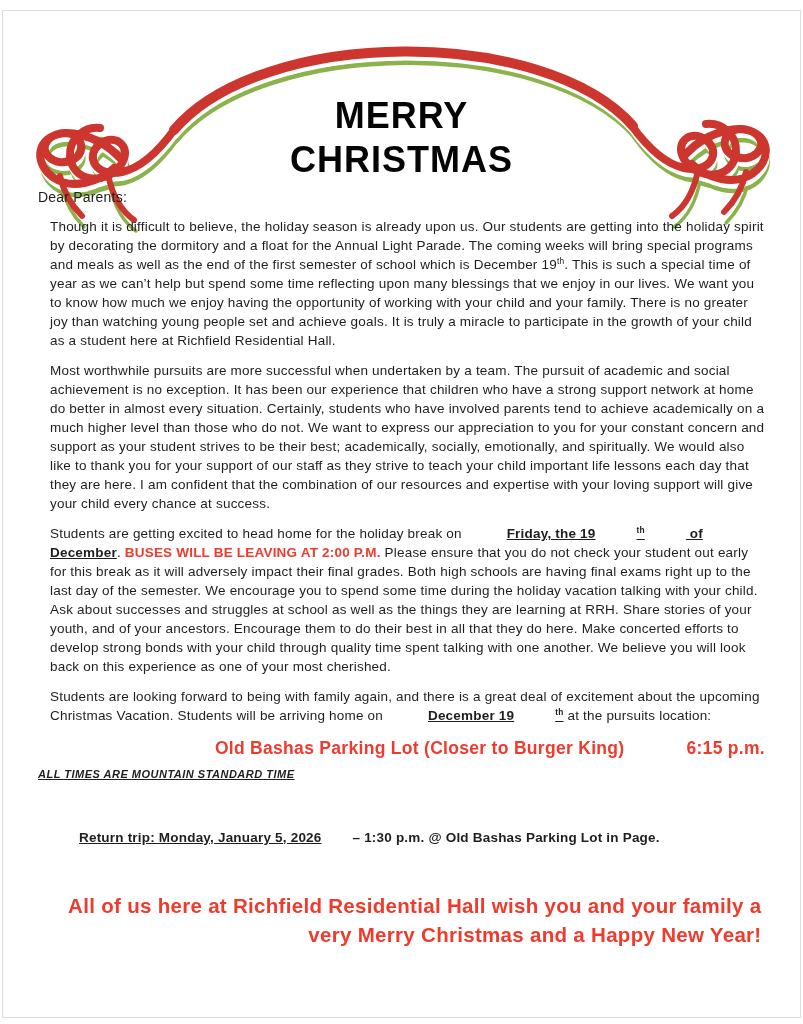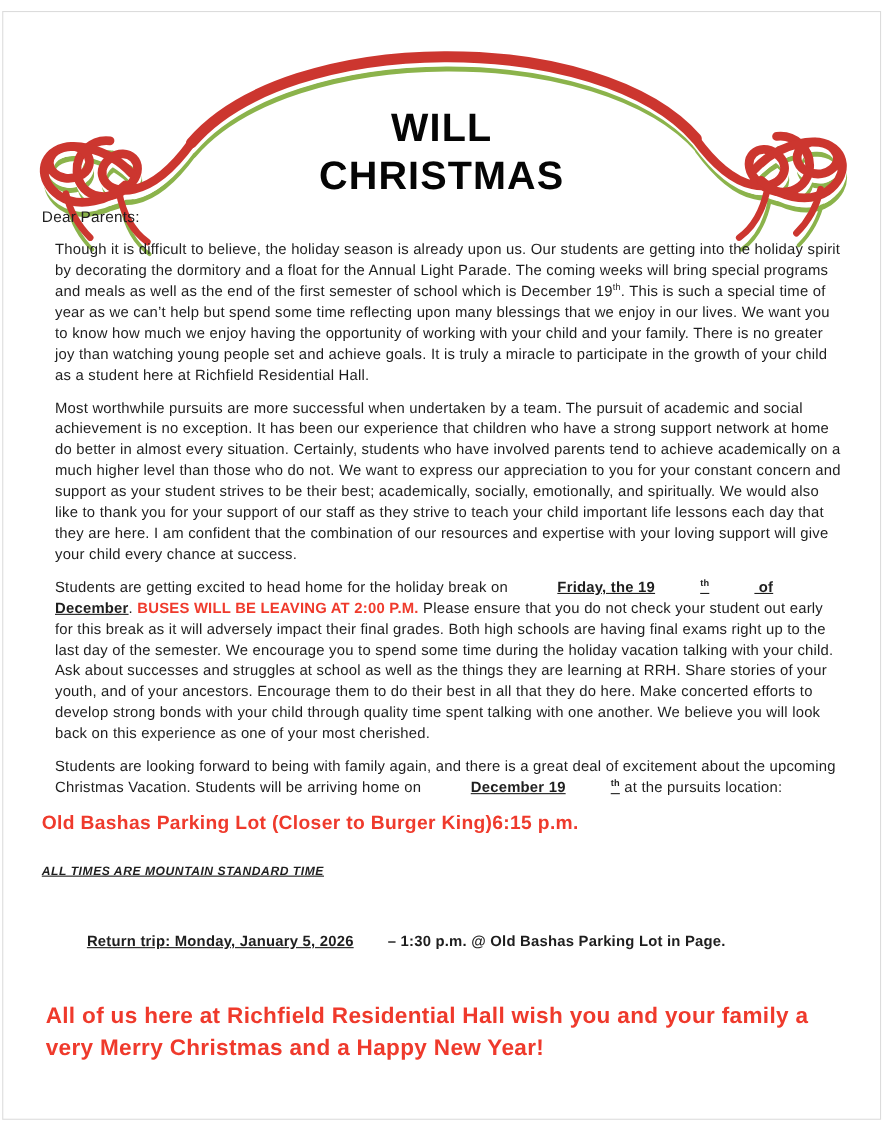--- a/index.html
+++ b/index.html
@@ -46,46 +46,47 @@
   .salutation {
     margin: 0 0 10px 0 !important;
     font-size: 14px;
   }
   .bu { font-weight: bold; text-decoration: underline; padding-left: 41px; }
   .b  { font-weight: bold; padding-left: 27px; }
   .red-bold { color: var(--accent-red); font-weight: bold; }
   sup { font-size: 0.62em; line-height: 0; }
   .pickup-line {
     display: flex;
-    justify-content: flex-start;
+    justify-content: flex-end;
+    gap: 62px;
     color: var(--accent-red);
     font-weight: bold;
     font-size: 17.5px;
     letter-spacing: 0.3px;
-    margin: 14px 0 25px 0;
+    margin: 14px 0 7px 0;
   }
   .times-note {
     text-align: left;
     font-weight: bold;
     font-style: italic;
     text-decoration: underline;
     font-size: 11px;
     letter-spacing: 0.5px;
     margin: 0 0 0 0 !important;
   }
   .return-trip {
     margin: 44px 0 0 0 !important;
     font-size: 13.5px;
   }
   .closing {
     color: var(--accent-red);
     font-weight: bold;
     font-size: 20.5px;
     line-height: 29px;
-    text-align: left;
+    text-align: right;
     letter-spacing: 0.3px;
     margin: 44px auto 0 auto !important;
     max-width: 720px;
   }
 </style>
 </head>
 <body>
 
 <div class="page">
   <div class="page-frame"></div>
@@ -119,21 +120,21 @@
         <path d="M108,134 C112,155 120,170 134,180" stroke-width="6"></path>
         <path d="M120,118 C98,94 60,86 48,100 C38,112 54,128 72,120 C90,112 80,88 58,94 C36,100 34,124 54,138 C72,150 100,142 114,128" stroke-width="8"></path>
         <path d="M60,136 C64,154 72,166 82,176" stroke-width="6"></path>
         <path d="M632,86 C648,108 666,124 684,128 C710,134 722,112 706,100 C690,88 672,104 686,122 C702,142 734,138 736,112 C737,95 722,82 706,84" stroke-width="8"></path>
         <path d="M698,130 C694,151 686,166 672,176" stroke-width="6"></path>
         <path d="M686,114 C708,90 746,82 758,96 C768,108 752,124 734,116 C716,108 726,84 748,90 C770,96 772,120 752,134 C734,146 706,138 692,124" stroke-width="8"></path>
         <path d="M746,132 C742,150 734,162 724,172" stroke-width="6"></path>
       </g>
     </svg>
     <div class="title">
-      <div>WILL</div>
+      <div>MERRY</div>
       <div>CHRISTMAS</div>
     </div>
   </header>
 
   <main class="letter-body">
     <p class="salutation">Dear Parents:</p>
 
     <p><span>Though it is difficult to believe, the holiday season is already upon us. Our students are getting into the holiday spirit by decorating the dormitory and a float for the Annual Light Parade. The coming weeks will bring special programs and meals as well as the end of the first semester of school which is December 19</span><span><sup>th</sup></span><span>. This is such a special time of year as we can’t help but spend some time reflecting upon many blessings that we enjoy in our lives. We want you to know how much we enjoy having the opportunity of working with your child and your family. There is no greater joy than watching young people set and achieve goals. It is truly a miracle to participate in the growth of your child as a student here at Richfield Residential Hall.</span></p>
     <p><span>Most worthwhile pursuits are more successful when undertaken by a team. The pursuit of academic and social achievement is no exception. It has been our experience that children who have a strong support network at home do better in almost every situation. Certainly, students who have involved parents tend to achieve academically on a much higher level than those who do not. We want to express our appreciation to you for your constant concern and support as your student strives to be their best; academically, socially, emotionally, and spiritually. We would also like to thank you for your support of our staff as they strive to teach your child important life lessons each day that they are here. I am confident that the combination of our resources and expertise with your loving support will give your child every chance at success.</span></p>
     <p><span>Students are getting excited to head home for the holiday break on </span><span class="bu">Friday, the 19</span><span class="bu"><sup>th</sup></span><span class="bu"> of December</span><span>. </span><span class="red-bold">BUSES WILL BE LEAVING AT 2:00 P.M.</span><span>  Please ensure that you do not check your student out early for this break as it will adversely impact their final grades. Both high schools are having final exams right up to the last day of the semester. We encourage you to spend some time during the holiday vacation talking with your child. Ask about successes and struggles at school as well as the things they are learning at RRH. Share stories of your youth, and of your ancestors. Encourage them to do their best in all that they do here. Make concerted efforts to develop strong bonds with your child through quality time spent talking with one another.  We believe you will look back on this experience as one of your most cherished.</span></p>

